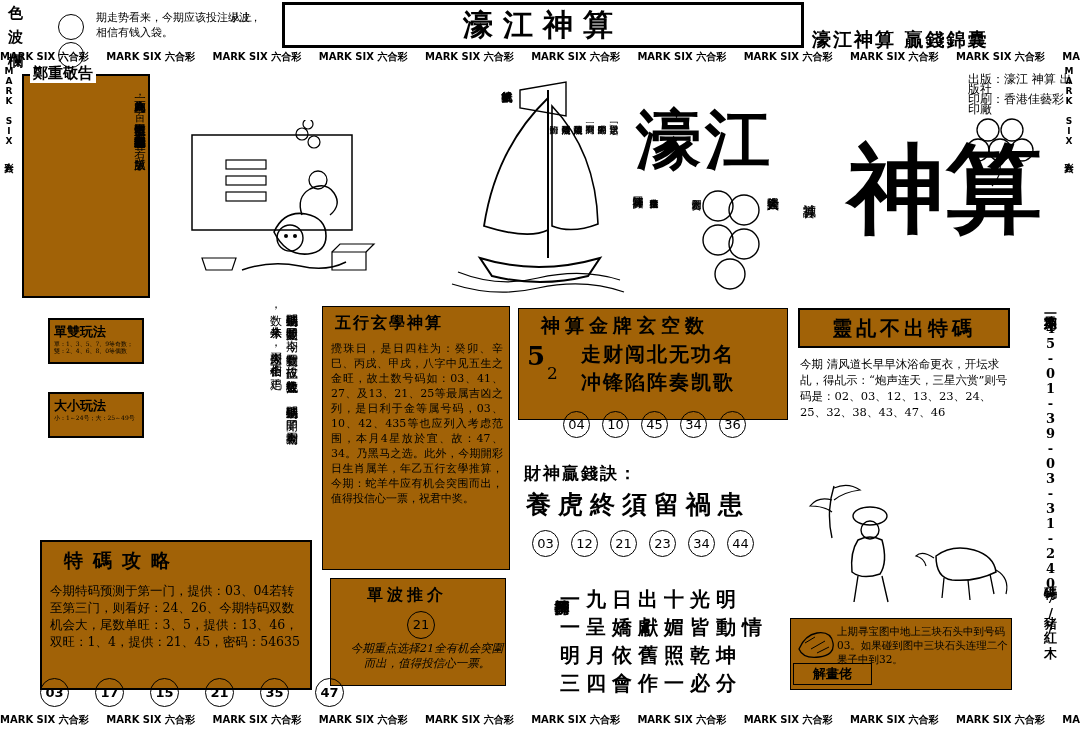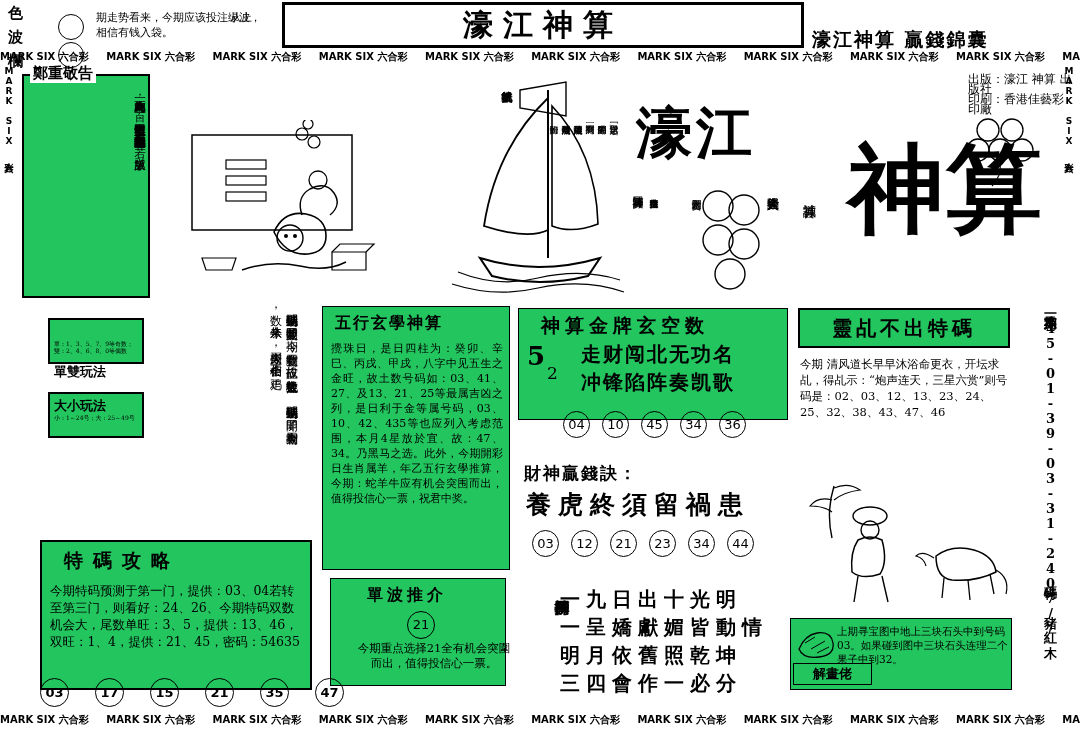--- a/index.html
+++ b/index.html
@@ -30,38 +30,38 @@
     white-space:nowrap;letter-spacing:0px;}
   .strip.top{top:50px;}
   .strip.bottom{top:713px;}
   .strip .u{display:inline-block;margin-right:14px;}
   .side{position:absolute;top:66px;width:18px;height:646px;overflow:hidden;font-size:9px;font-weight:bold;}
   .side.left{left:1px;}
   .side.right{left:1061px;}
   .side .v{writing-mode:vertical-rl;text-orientation:upright;line-height:15px;}
 
   
-  .box{position:absolute;border:1px solid #000;background:#22c55e;box-sizing:border-box;}
+  .box{position:absolute;border:1px solid #000;background:#a16207;box-sizing:border-box;}
   .hand{font-family:"DejaVu Serif","Liberation Serif",serif;}
   .cn{font-family:"DejaVu Serif","Liberation Serif",serif;}
 
   
   #notice{left:22px;top:74px;width:128px;height:224px;border:2px solid #000;}
   #notice .nh{position:absolute;left:6px;top:-12px;background:#fff;padding:0 3px;font-size:15px;font-weight:bold;}
   #notice .nbody{position:absolute;left:5px;top:16px;width:118px;font-size:11.5px;line-height:15px;
      writing-mode:vertical-rl;text-orientation:upright;height:200px;}
 
   #pub{position:absolute;left:968px;top:74px;width:104px;font-size:12px;line-height:10px;text-align:left;}
 
   
   .art{position:absolute;}
 
   
   #shuangshuang{left:48px;top:318px;width:96px;height:46px;border:2px solid #000;}
-  #shuangshuang .t{position:absolute;left:4px;top:3px;font-size:13px;font-weight:bold;margin-top:40px;}
+  #shuangshuang .t{position:absolute;left:4px;top:3px;font-size:13px;font-weight:bold;}
   #shuangshuang .s{position:absolute;left:4px;top:20px;width:88px;font-size:6px;line-height:7px;}
   #daxiao{left:48px;top:392px;width:96px;height:46px;border:2px solid #000;}
   #daxiao .t{position:absolute;left:4px;top:3px;font-size:13px;font-weight:bold;}
   #daxiao .s{position:absolute;left:4px;top:20px;width:88px;font-size:6px;line-height:7px;}
 
   #shangqi{position:absolute;left:160px;top:305px;width:140px;font-size:12px;line-height:16px;
      writing-mode:vertical-rl;text-orientation:upright;height:140px;}
 
   #sebo{left:40px;top:452px;width:272px;height:78px;}
   #sebo .lab{position:absolute;left:8px;font-size:15px;font-weight:bold;}
@@ -75,21 +75,21 @@
 
   
   #wuxing{left:322px;top:306px;width:188px;height:264px;border:1px solid #000;}
   #wuxing .wh{position:absolute;left:12px;top:6px;font-size:16px;font-weight:bold;letter-spacing:2px;}
   #wuxing .wb{position:absolute;left:8px;top:34px;width:172px;font-size:11px;line-height:15px;text-align:justify;}
 
   #danbo{left:330px;top:578px;width:176px;height:108px;border:1px solid #000;}
   #danbo .dh{position:absolute;left:36px;top:6px;font-size:16px;font-weight:bold;letter-spacing:4px;}
   #danbo .ball{position:absolute;left:76px;top:32px;width:26px;height:26px;border:1.5px solid #000;border-radius:50%;
      text-align:center;line-height:26px;font-size:13px;}
-  #danbo .db{position:absolute;left:23px;top:62px;width:160px;font-size:11.5px;line-height:15px;text-align:center;}
+  #danbo .db{position:absolute;left:16px;top:62px;width:160px;font-size:11.5px;line-height:15px;text-align:center;font-style:italic;}
 
   
   #jinpai{left:518px;top:308px;width:270px;height:112px;border:1px solid #000;}
   #jinpai .jh{position:absolute;left:22px;top:4px;font-size:19px;font-weight:bold;letter-spacing:5px;}
   #jinpai .big{position:absolute;left:8px;top:32px;font-size:26px;font-weight:bold;}
   #jinpai .big2{position:absolute;left:28px;top:54px;font-size:17px;}
   #jinpai .p1{position:absolute;left:62px;top:32px;font-size:20px;font-weight:bold;letter-spacing:2px;}
   #jinpai .p2{position:absolute;left:62px;top:60px;font-size:20px;font-weight:bold;letter-spacing:2px;}
   .ballrow{position:absolute;display:flex;gap:12px;}
   .ball{width:25px;height:25px;border:1.5px solid #000;border-radius:50%;text-align:center;line-height:25px;font-size:13px;}
@@ -213,21 +213,21 @@
   </svg>
   <div class="cn" style="position:absolute;left:498px;top:82px;font-size:11px;font-weight:bold;writing-mode:vertical-rl;text-orientation:upright;">貳載帆揚</div>
   <div class="cn" style="position:absolute;left:504px;top:118px;width:116px;height:120px;font-size:9px;line-height:12px;
               writing-mode:vertical-rl;text-orientation:upright;white-space:pre-wrap;">一字记之日「題」
 中停采彩的間
 只有一關不問
 故如琴殘流落道
 故知琴殘流落道
 盼如何</div>
 
-  <div class="hand" style="position:absolute;left:636px;top:96px;font-size:56px;font-weight:bold;letter-spacing:4px;">濠江</div>
+  <div class="hand" style="position:absolute;left:636px;top:96px;font-size:65px;font-weight:bold;letter-spacing:4px;">濠江</div>
   <div class="hand" style="position:absolute;left:848px;top:126px;font-size:96px;font-weight:bold;letter-spacing:2px;">神算</div>
   <div class="cn" style="position:absolute;left:630px;top:188px;font-size:11px;line-height:14px;writing-mode:vertical-rl;text-orientation:upright;height:104px;">濠江神算尋寶回</div>
   <div class="cn" style="position:absolute;left:800px;top:194px;font-size:13px;writing-mode:vertical-rl;text-orientation:upright;height:86px;">神算誠言</div>
   <div class="cn" style="position:absolute;left:690px;top:192px;font-size:10px;line-height:12px;writing-mode:vertical-rl;text-orientation:upright;height:76px;">因贪剁首是</div>
   <div class="cn" style="position:absolute;left:766px;top:188px;font-size:12px;line-height:14px;writing-mode:vertical-rl;text-orientation:upright;height:92px;">六合赌災禍大陸</div>
   <div class="cn" style="position:absolute;left:648px;top:192px;font-size:9px;line-height:11px;writing-mode:vertical-rl;text-orientation:upright;height:84px;">除贪赌得根莱上拿</div>
   <svg class="art" style="left:692px;top:186px;" width="78" height="110" viewBox="0 0 78 110">
     <circle cx="26" cy="20" r="15" fill="none" stroke="#000" stroke-width="1.4"></circle>
     <circle cx="52" cy="24" r="15" fill="none" stroke="#000" stroke-width="1.4"></circle>
     <circle cx="26" cy="54" r="15" fill="none" stroke="#000" stroke-width="1.4"></circle>

